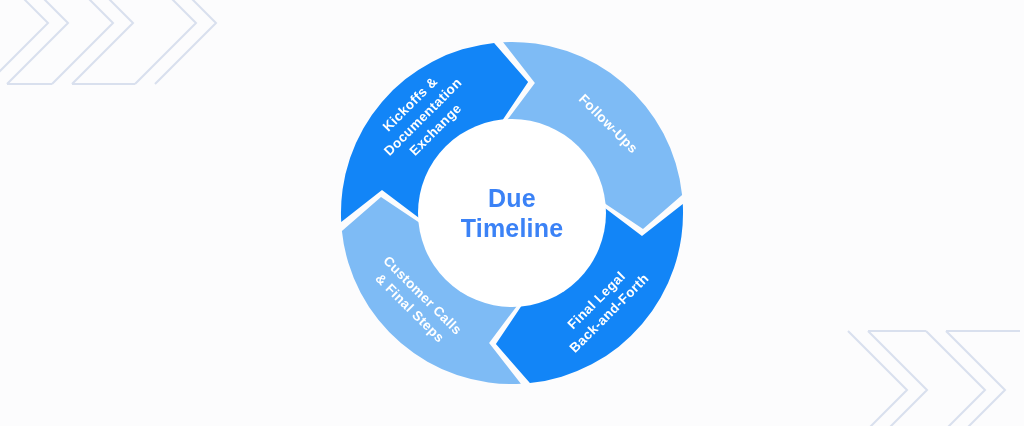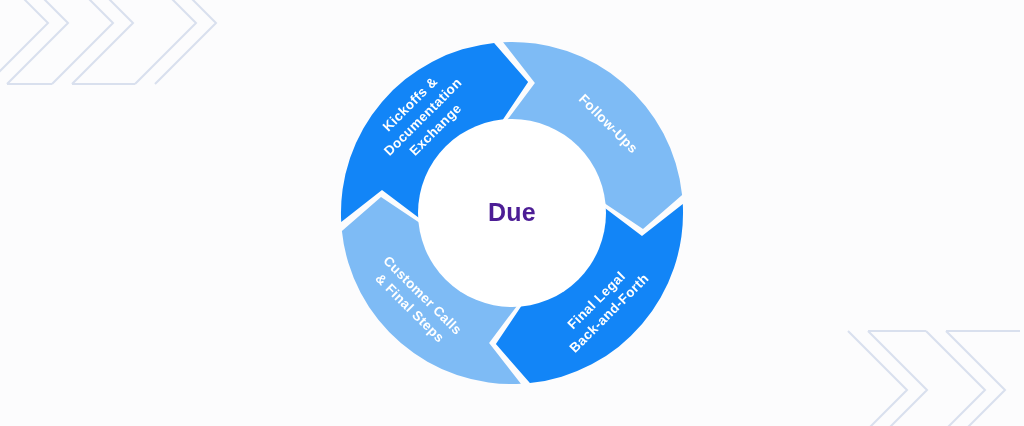--- a/index.html
+++ b/index.html
@@ -96,17 +96,18 @@
       <div class="seg-label" style="left: 603px; top: 307.234px; transform: translate(-50%, -50%) rotate(-45deg);">
         <div>Final Legal</div>
         <div>Back-and-Forth</div>
       </div>
       <div class="seg-label" style="left: 416.193px; top: 302.342px; transform: translate(-50%, -50%) rotate(45deg);">
         <div>Customer Calls</div>
         <div>&amp; Final Steps</div>
       </div>
     </div>
 
-  <div class="center-title" style="color: #4c1d95;">
+  <div class="center-title" style="color: #3b82f6;">
     <div>Due</div>
+    <div>Timeline</div>
   </div>
 
 </div>
 
 </body></html>

